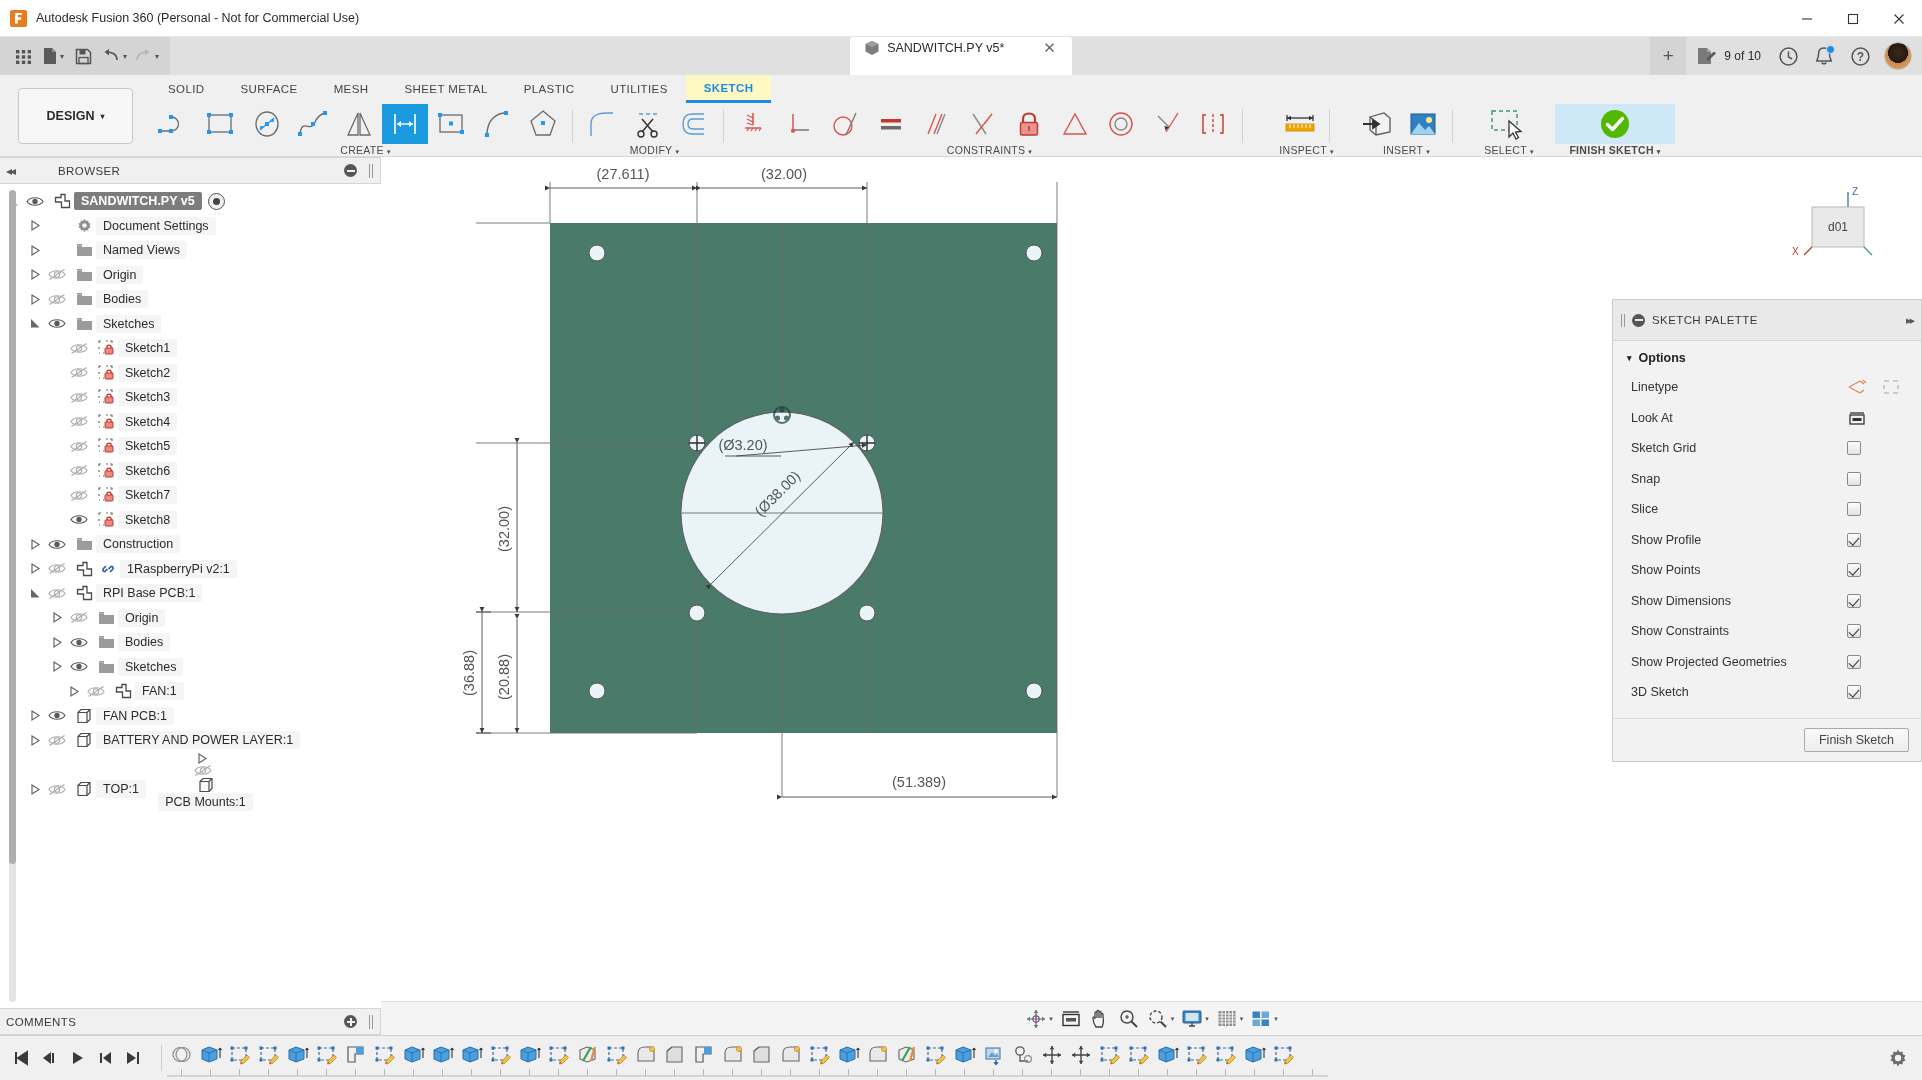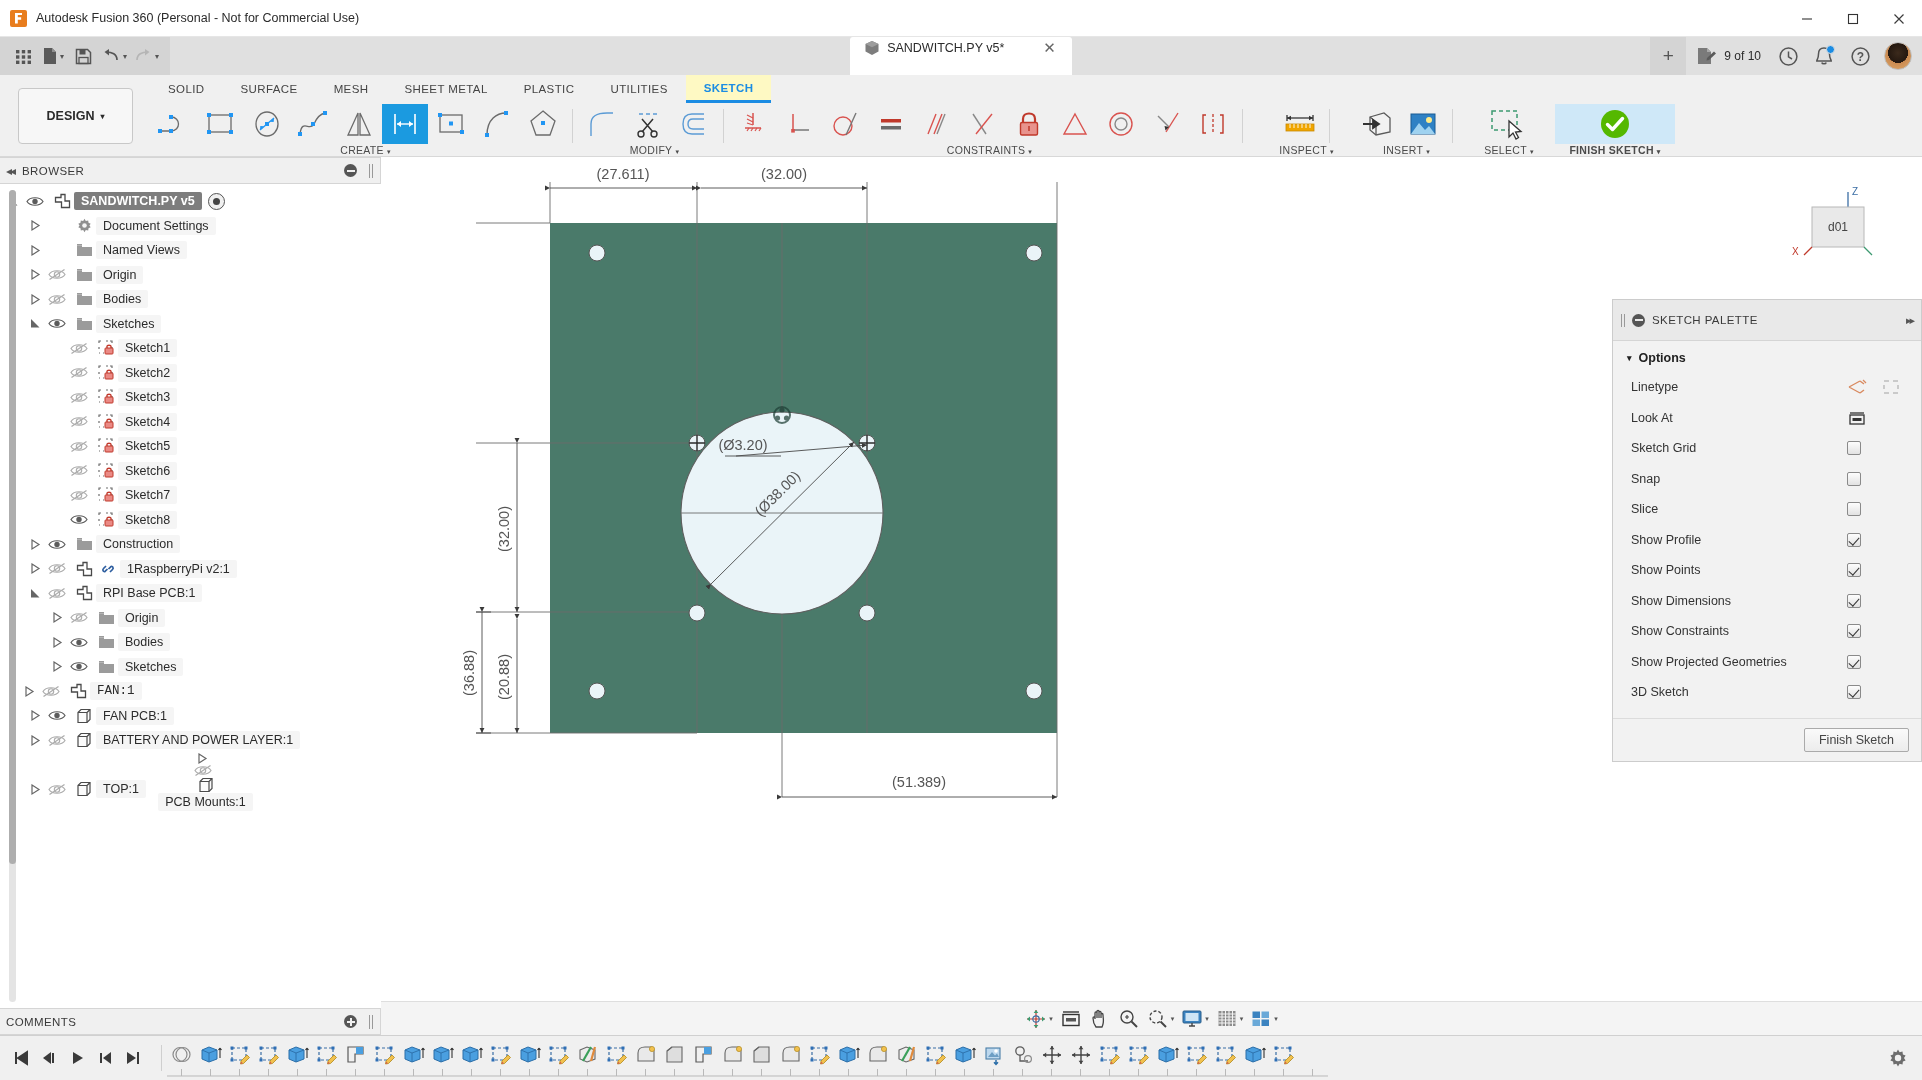--- a/index.html
+++ b/index.html
@@ -113,21 +113,21 @@
   
   .browser {
     position: absolute; left: 0; top: 0; width: 381px; bottom: 0;
     background: #fff; display: flex; flex-direction: column;
   }
   .browser-header {
     height: 27px; background: #f0f0f0; border: 1px solid #d5d5d5; border-left: none;
     display: flex; align-items: center; padding: 0 6px; gap: 8px;
   }
   .bh-collapse { font-size: 12px; color: #555; cursor: pointer; letter-spacing: -2px; }
-  .bh-title { font-size: 11.5px; color: #3a3a3a; letter-spacing: .4px; flex: 1; }
+  .bh-title { font-size: 11.5px; color: #3a3a3a; letter-spacing: .4px; flex: 1; margin-left: 36px; }
   .bh-dot { width: 13px; height: 13px; border-radius: 50%; background: #555; position: relative; cursor: pointer; }
   .bh-dot::after { content:""; position:absolute; left:2.5px; top:5.5px; width:8px; height:2px; background:#f0f0f0; }
   .bh-grip { width: 5px; height: 14px; margin-left: 4px; cursor: col-resize;
     background: repeating-linear-gradient(90deg,#999 0 1px,transparent 1px 3px); }
 
   .tree { flex: 1; overflow: hidden; padding-top: 5px; position: relative; }
   .tree-scroll {
     position: absolute; left: 9px; top: 6px; bottom: 6px; width: 7px; background: #e4e4e4; border-radius: 4px;
   }
   .tree-scroll i { position:absolute; left:0; top:0; width:7px; height:83%; background:#aeaeae; border-radius:4px; display:block; }
@@ -1006,21 +1006,21 @@
               </svg>
             </span>
             <span class="ticon">
               <svg width="17" height="14" viewBox="0 0 17 14">
                 <path d="M1 2.5 H6 V4 H16 V13 H1 Z" fill="#9b9b9b"></path>
                 <path d="M1 1 H6 V2.5 H1 Z" fill="#9b9b9b"></path>
               </svg>
             </span>
             <span class="tlabel">Sketches</span>
           </div>
-          <div class="trow" style="padding-left: 24px; font-family: Liberation Mono, monospace;">
+          <div class="trow" style="padding-left: 69px;">
             <span class="tarrow">
               <svg width="11" height="11" viewBox="0 0 11 11">
                 <path d="M2 1 L9 5.5 L2 10 Z" fill="none" stroke="#666" stroke-width="1.2"></path>
               </svg>
             </span>
             <span class="teye">
               <svg width="18" height="13" viewBox="0 0 18 13">
                 <path d="M1 6.5 C4 1.5, 14 1.5, 17 6.5 C14 11.5, 4 11.5, 1 6.5 Z" fill="none" stroke="#adadad" stroke-width="1.2"></path>
                 <circle cx="9" cy="6.5" r="2.7" fill="none" stroke="#adadad" stroke-width="1.1"></circle>
                 <path d="M1.5 11.5 L16.5 1.5" stroke="#adadad" stroke-width="1.3"></path>

